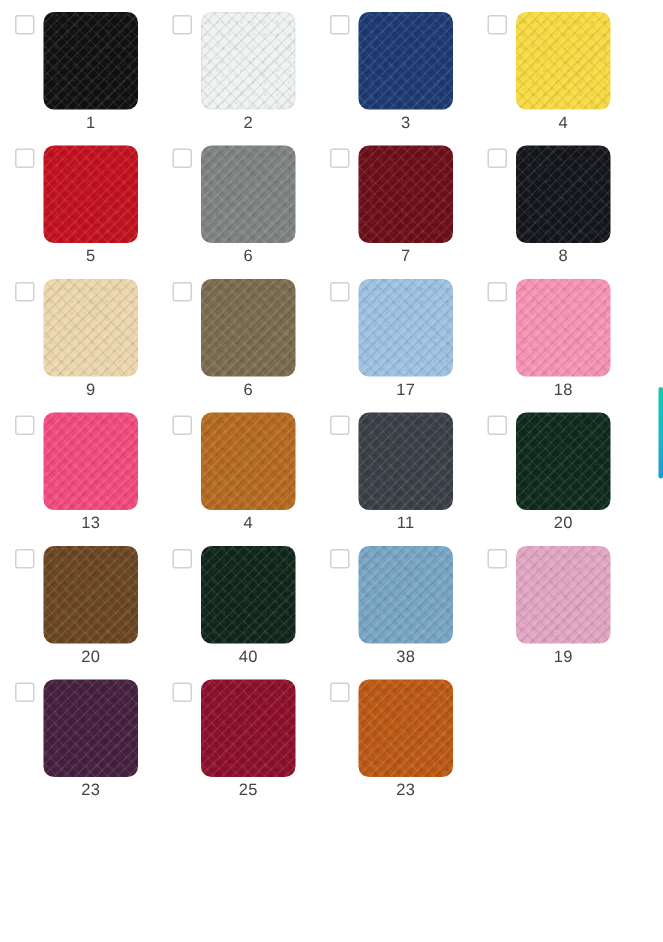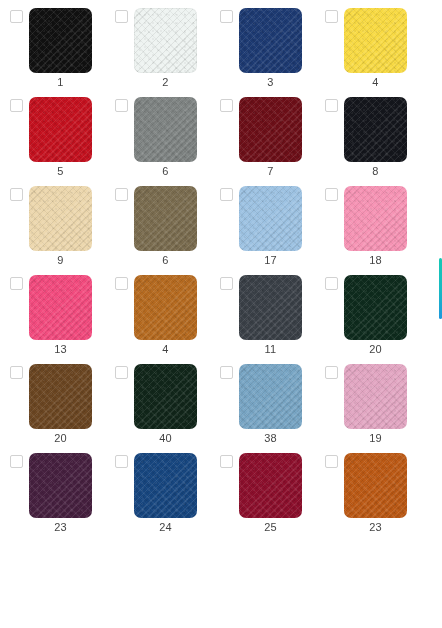--- a/index.html
+++ b/index.html
@@ -283,27 +283,20 @@
     <div class="swatch-cell">
       <div class="swatch-checkbox" role="checkbox" aria-checked="false"></div>
       <div class="swatch-tile-wrap">
         <div class="swatch-tile" style="background-color: rgb(70, 32, 63);"></div>
       </div>
       <div class="swatch-label">23</div>
     </div>
     <div class="swatch-cell">
       <div class="swatch-checkbox" role="checkbox" aria-checked="false"></div>
       <div class="swatch-tile-wrap">
-        <div class="swatch-tile" style="background-color: rgb(23, 70, 127);"></div>
-      </div>
-      <div class="swatch-label">24</div>
-    </div>
-    <div class="swatch-cell">
-      <div class="swatch-checkbox" role="checkbox" aria-checked="false"></div>
-      <div class="swatch-tile-wrap">
         <div class="swatch-tile" style="background-color: rgb(140, 15, 44);"></div>
       </div>
       <div class="swatch-label">25</div>
     </div>
     <div class="swatch-cell">
       <div class="swatch-checkbox" role="checkbox" aria-checked="false"></div>
       <div class="swatch-tile-wrap">
         <div class="swatch-tile" style="background-color: rgb(187, 89, 21);"></div>
       </div>
       <div class="swatch-label">23</div>

